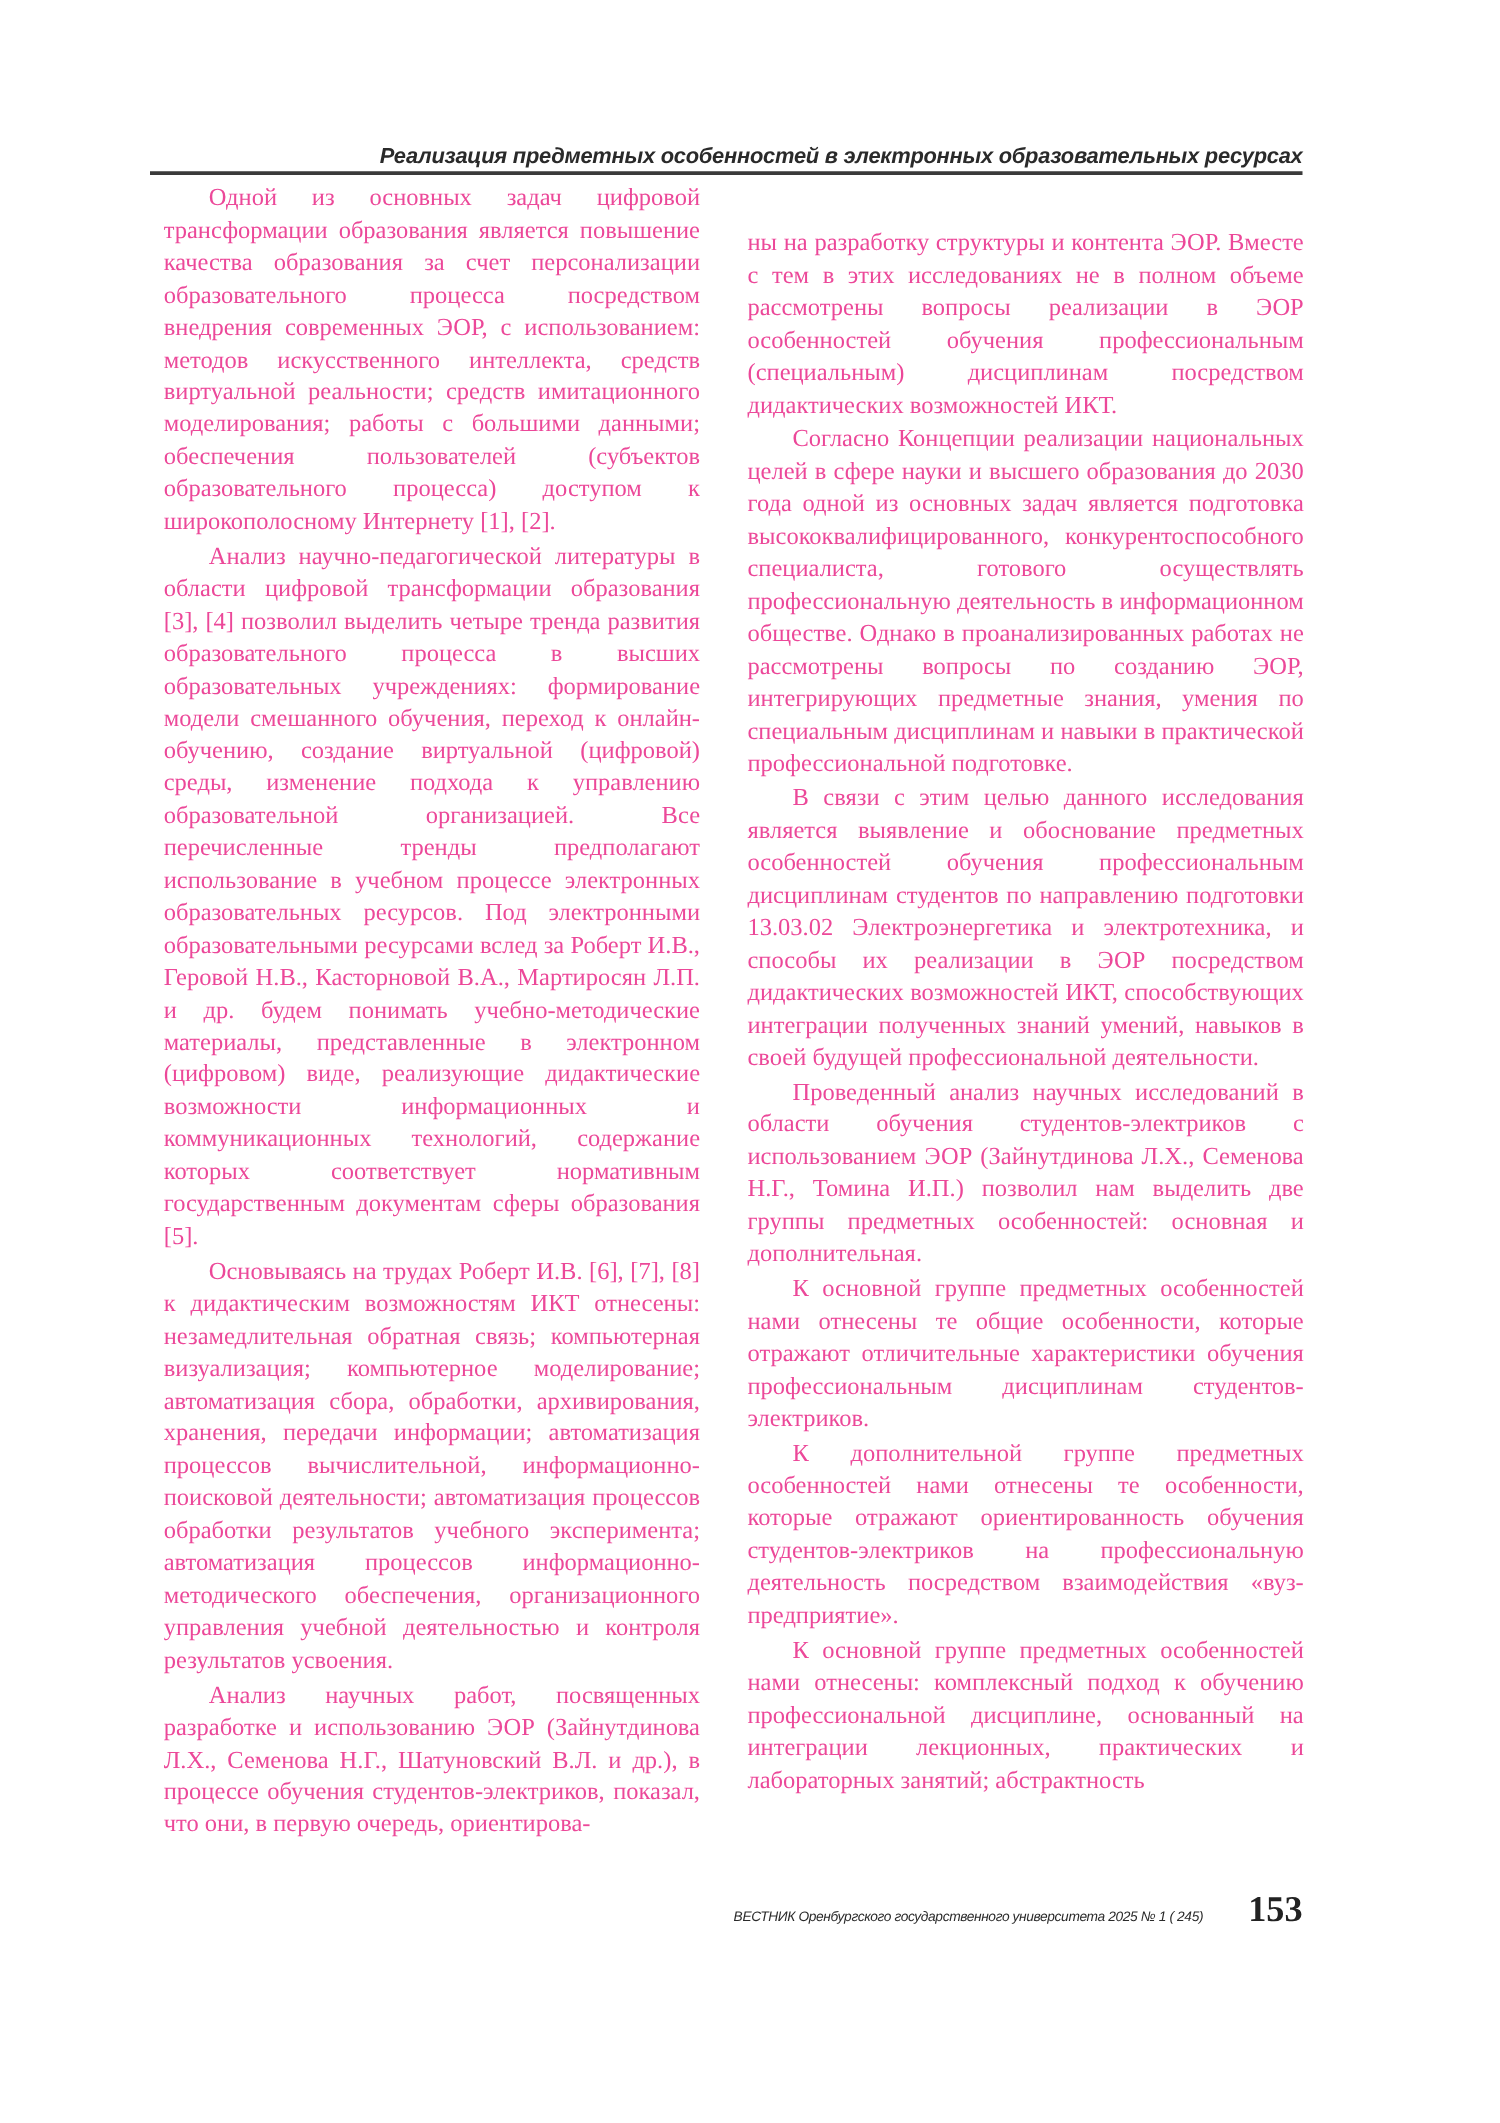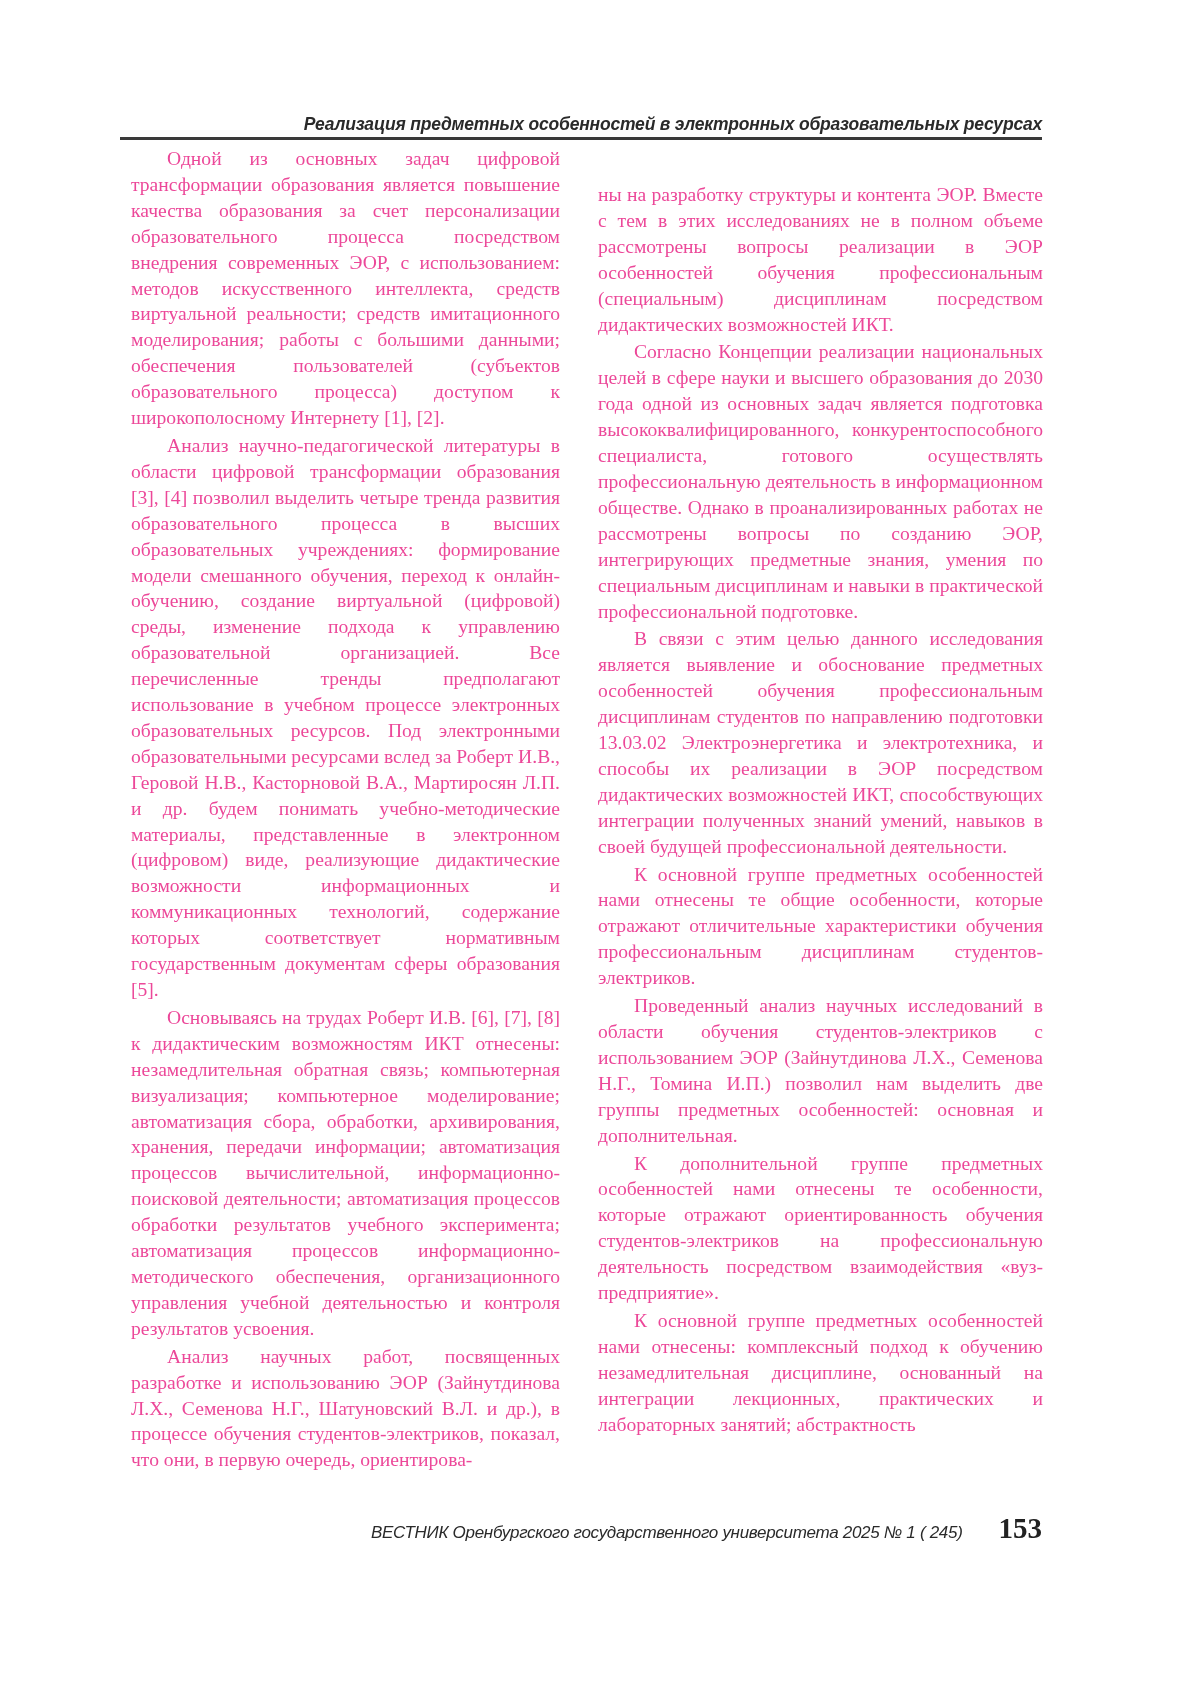--- a/index.html
+++ b/index.html
@@ -29,21 +29,21 @@
   .col-right { left: 598px; width: 445px; margin-top: 36px; }
   .col p { margin: 0 0 2px 0; text-indent: 0; }
   .col p.ind { text-indent: 36px; }
   .col p.cont { text-indent: 0; }
   .footer {
     position: absolute; left: 120px; top: 1512px; width: 922px;
     display: flex; justify-content: flex-end; align-items: baseline;
   }
   .footer-journal {
     font-family: "Liberation Sans", sans-serif; font-style: italic;
-    font-size: 17px; color: #2a2a2a; letter-spacing: -0.3px;
+    font-size: 11px; color: #2a2a2a; letter-spacing: -0.3px;
   }
   .footer-page {
     font-family: "Liberation Serif", serif; font-weight: bold;
     font-size: 29px; color: #222; margin-left: 36px;
   }
 </style>
 </head>
 <body>
 
 <div class="page">
@@ -55,24 +55,24 @@
     <p class="ind">Одной из основных задач цифровой трансформации образования является повышение качества образования за счет персонализации образовательного процесса посредством внедрения современных ЭОР, с использованием: методов искусственного интеллекта, средств виртуальной реальности; средств имитационного моделирования; работы с большими данными; обеспечения пользователей (субъектов образовательного процесса) доступом к широкополосному Интернету [1], [2].</p>
     <p class="ind">Анализ научно-педагогической литературы в области цифровой трансформации образования [3], [4] позволил выделить четыре тренда развития образовательного процесса в высших образовательных учреждениях: формирование модели смешанного обучения, переход к онлайн-обучению, создание виртуальной (цифровой) среды, изменение подхода к управлению образовательной организацией. Все перечисленные тренды предполагают использование в учебном процессе электронных образовательных ресурсов. Под электронными образовательными ресурсами вслед за Роберт И.В., Геровой Н.В., Касторновой В.А., Мартиросян Л.П. и др. будем понимать учебно-методические материалы, представленные в электронном (цифровом) виде, реализующие дидактические возможности информационных и коммуникационных технологий, содержание которых соответствует нормативным государственным документам сферы образования [5].</p>
     <p class="ind">Основываясь на трудах Роберт И.В. [6], [7], [8] к дидактическим возможностям ИКТ отнесены: незамедлительная обратная связь; компьютерная визуализация; компьютерное моделирование; автоматизация сбора, обработки, архивирования, хранения, передачи информации; автоматизация процессов вычислительной, информационно-поисковой деятельности; автоматизация процессов обработки результатов учебного эксперимента; автоматизация процессов информационно-методического обеспечения, организационного управления учебной деятельностью и контроля результатов усвоения.</p>
     <p class="ind">Анализ научных работ, посвященных разработке и использованию ЭОР (Зайнутдинова Л.Х., Семенова Н.Г., Шатуновский В.Л. и др.), в процессе обучения студентов-электриков, показал, что они, в первую очередь, ориентирова-</p>
   </div>
 
   <div class="col col-right">
     <p class="cont">ны на разработку структуры и контента ЭОР. Вместе с тем в этих исследованиях не в полном объеме рассмотрены вопросы реализации в ЭОР особенностей обучения профессиональным (специальным) дисциплинам посредством дидактических возможностей ИКТ.</p>
     <p class="ind">Согласно Концепции реализации национальных целей в сфере науки и высшего образования до 2030 года одной из основных задач является подготовка высококвалифицированного, конкурентоспособного специалиста, готового осуществлять профессиональную деятельность в информационном обществе. Однако в проанализированных работах не рассмотрены вопросы по созданию ЭОР, интегрирующих предметные знания, умения по специальным дисциплинам и навыки в практической профессиональной подготовке.</p>
     <p class="ind">В связи с этим целью данного исследования является выявление и обоснование предметных особенностей обучения профессиональным дисциплинам студентов по направлению подготовки 13.03.02 Электроэнергетика и электротехника, и способы их реализации в ЭОР посредством дидактических возможностей ИКТ, способствующих интеграции полученных знаний умений, навыков в своей будущей профессиональной деятельности.</p>
+    <p class="ind">Проведенный анализ научных исследований в области обучения студентов-электриков с использованием ЭОР (Зайнутдинова Л.Х., Семенова Н.Г., Томина И.П.) позволил нам выделить две группы предметных особенностей: основная и дополнительная.</p>
     <p class="ind">К основной группе предметных особенностей нами отнесены те общие особенности, которые отражают отличительные характеристики обучения профессиональным дисциплинам студентов-электриков.</p>
-    <p class="ind">Проведенный анализ научных исследований в области обучения студентов-электриков с использованием ЭОР (Зайнутдинова Л.Х., Семенова Н.Г., Томина И.П.) позволил нам выделить две группы предметных особенностей: основная и дополнительная.</p>
     <p class="ind">К дополнительной группе предметных особенностей нами отнесены те особенности, которые отражают ориентированность обучения студентов-электриков на профессиональную деятельность посредством взаимодействия «вуз-предприятие».</p>
-    <p class="ind">К основной группе предметных особенностей нами отнесены: комплексный подход к обучению незамедлительная дисциплине, основанный на интеграции лекционных, практических и лабораторных занятий; абстрактность</p>
+    <p class="ind">К основной группе предметных особенностей нами отнесены: комплексный подход к обучению профессиональной дисциплине, основанный на интеграции лекционных, практических и лабораторных занятий; абстрактность</p>
   </div>
 
   <div class="footer">
     <span class="footer-journal">ВЕСТНИК Оренбургского государственного университета 2025 № 1 ( 245)</span>
     <span class="footer-page">153</span>
   </div>
 
 </div>
 
 </body></html>

